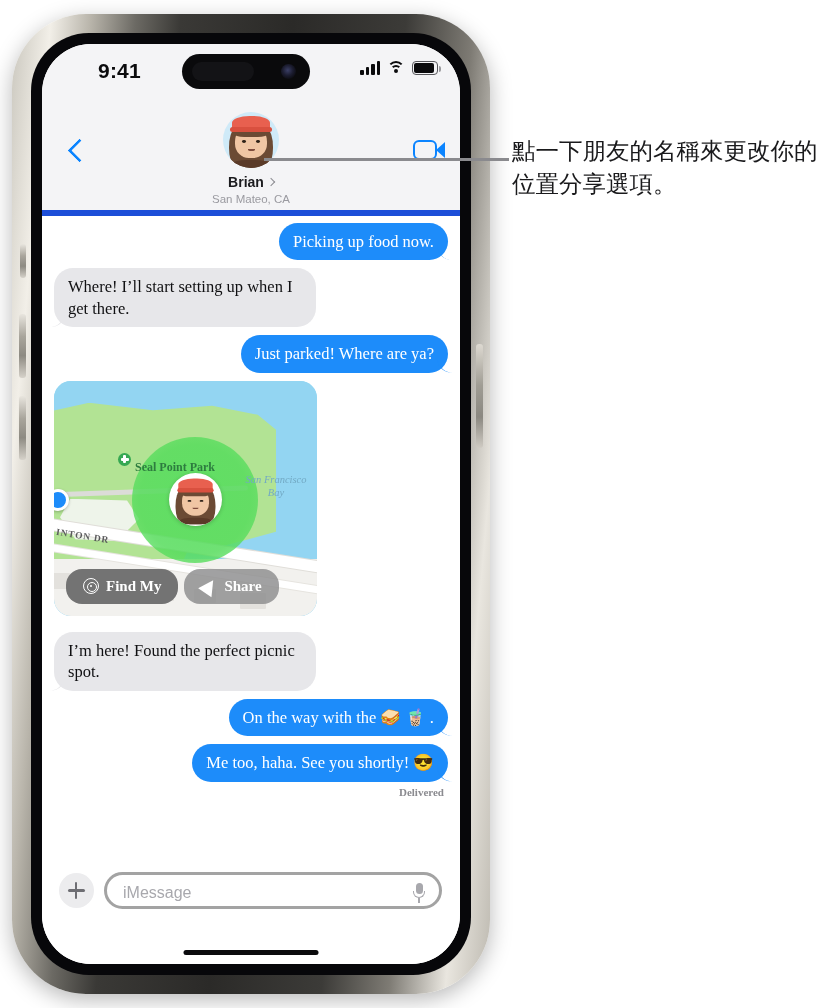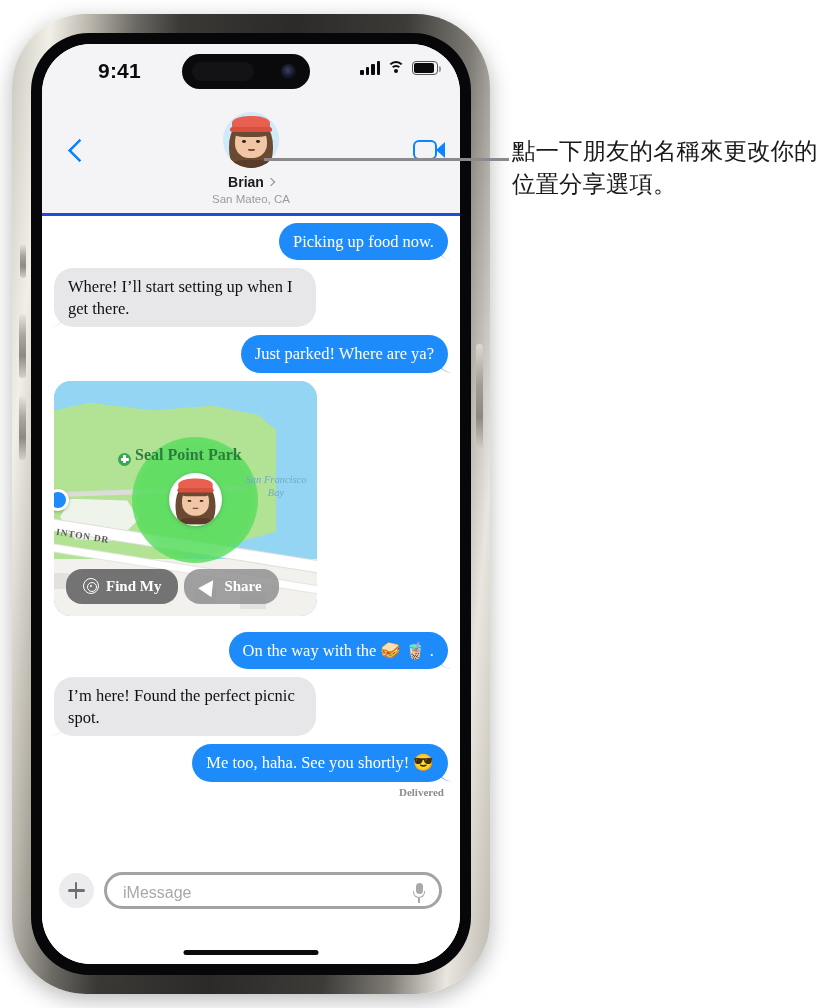--- a/index.html
+++ b/index.html
@@ -82,21 +82,21 @@
   .batt { position:relative; width:26px; height:14px; border:1.6px solid #56565a;
     border-radius:4px; }
   .batt::after { content:""; position:absolute; right:-4px; top:4px; width:2.2px; height:6px;
     background:#9a9a9e; border-radius:0 2px 2px 0; }
   .batt i { position:absolute; left:1.4px; top:1.4px; bottom:1.4px; width:20px;
     background:#0b0b0d; border-radius:2px; display:block; }
 
   
   .navbar {
     position:absolute; left:0; top:56px; width:429px; height:116px;
-    background:#f4f4f6; border-bottom:3px solid #1d4ed8;
+    background:#f4f4f6; border-bottom:6px solid #1d4ed8;
   }
   .back-chevron {
     position:absolute; left:24px; top:40px; width:22px; height:22px; cursor:pointer;
   }
   .back-chevron::before {
     content:""; position:absolute; left:5px; top:2px;
     width:14px; height:14px; border-left:3.4px solid #0b84ff; border-bottom:3.4px solid #0b84ff;
     transform:rotate(45deg); border-radius:1px;
   }
   .facetime-btn {
@@ -205,21 +205,21 @@
   }
   .m-park-dot {
     position:absolute; left:64px; top:72px; width:13px; height:13px;
     border-radius:50%; background:#36a852;
   }
   .m-park-dot::before { content:""; position:absolute; left:5.2px; top:2.5px;
     width:2.6px; height:8px; background:#fff; border-radius:1px; }
   .m-park-dot::after { content:""; position:absolute; left:2.5px; top:5.2px;
     width:8px; height:2.6px; background:#fff; border-radius:1px; }
   .m-park-label {
-    position:absolute; left:81px; top:65px; font-size:16px; font-weight:bold;
+    position:absolute; left:81px; top:79px; font-size:12px; font-weight:bold;
     color:#2d7c3f; white-space:nowrap;
   }
   .m-bay-label {
     position:absolute; right:10px; top:92px; width:62px; text-align:center;
     font-size:10.5px; font-style:italic; color:#72a9c4; line-height:1.25;
   }
   .m-pin {
     position:absolute; left:115px; top:92px; width:53px; height:53px;
     border-radius:50%; background:#fff; box-shadow:0 1px 4px rgba(0,0,0,.2);
     overflow:hidden;
@@ -442,26 +442,26 @@
                   <span>Find My</span>
                 </div>
                 <div class="map-btn share">
                   <span class="icon-arrow"></span>
                   <span>Share</span>
                 </div>
               </div>
             </div>
           </div>
 
+          <div class="row in">
+            <div class="bubble in">I’m here! Found the perfect picnic spot.</div>
+          </div>
+
           <div class="row out">
             <div class="bubble out">On the way with the 🥪 🧋 .</div>
-          </div>
-
-          <div class="row in">
-            <div class="bubble in">I’m here! Found the perfect picnic spot.</div>
           </div>
 
 
           <div class="row out">
             <div class="bubble out">Me too, haha. See you shortly! 😎</div>
           </div>
 
           <div class="delivered">Delivered</div>
         </div>
 

